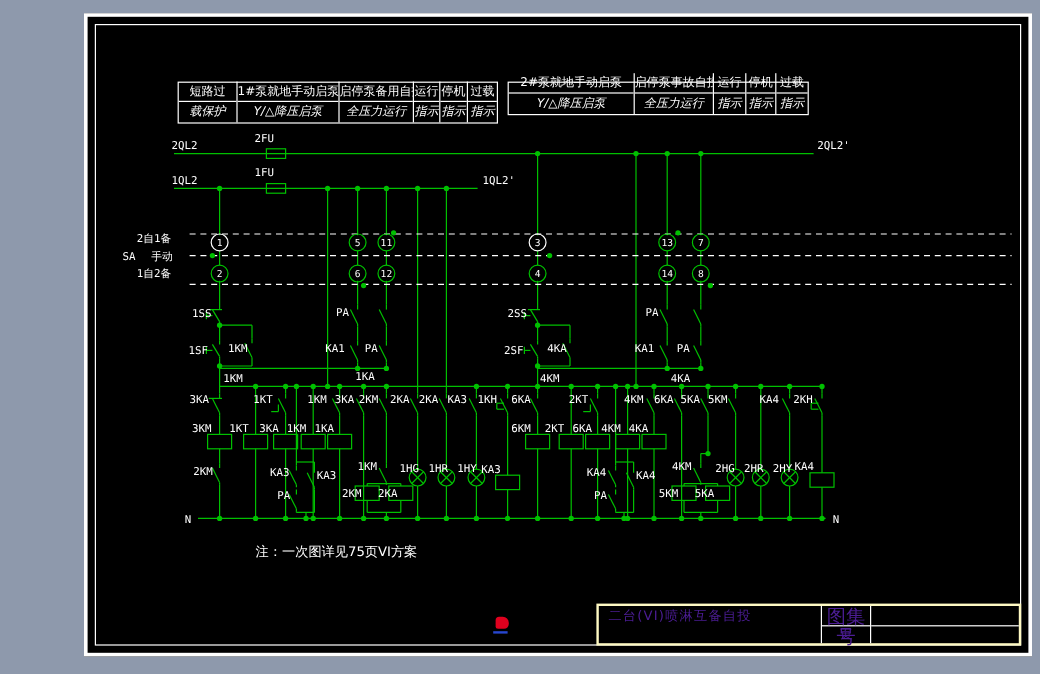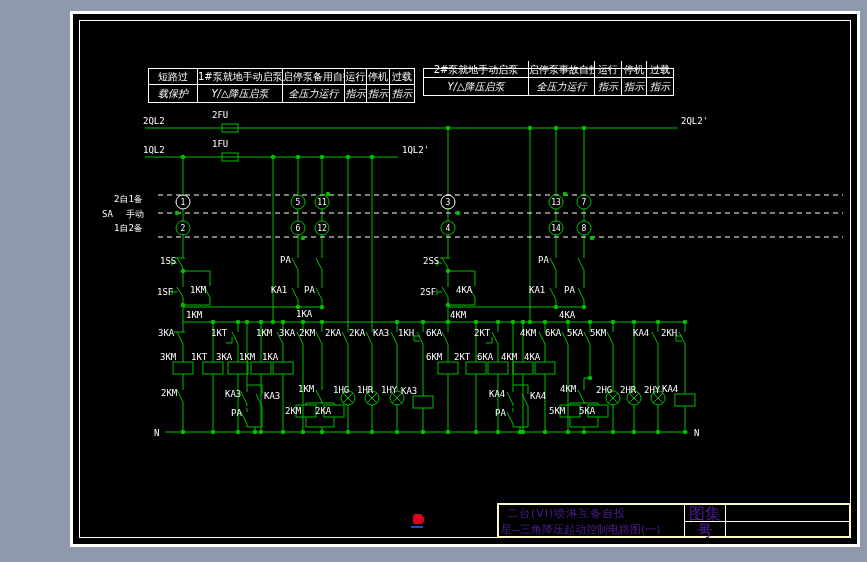--- a/index.html
+++ b/index.html
@@ -572,25 +572,25 @@
       <text x="549" y="414" fill="#ffffff" font-size="9" font-family="DejaVu Sans Mono,DejaVu Sans,monospace">5KM</text>
       <text x="579" y="414" fill="#ffffff" font-size="9" font-family="DejaVu Sans Mono,DejaVu Sans,monospace">5KA</text>
       <text x="596" y="393" fill="#ffffff" font-size="9" font-family="DejaVu Sans Mono,DejaVu Sans,monospace">2HG</text>
       <text x="620" y="393" fill="#ffffff" font-size="9" font-family="DejaVu Sans Mono,DejaVu Sans,monospace">2HR</text>
       <text x="644" y="393" fill="#ffffff" font-size="9" font-family="DejaVu Sans Mono,DejaVu Sans,monospace">2HY</text>
       <text x="662" y="392" fill="#ffffff" font-size="9" font-family="DejaVu Sans Mono,DejaVu Sans,monospace">KA4</text>
       <text x="154" y="436" fill="#ffffff" font-size="9" font-family="DejaVu Sans Mono,DejaVu Sans,monospace">N</text>
       <text x="694" y="436" fill="#ffffff" font-size="9" font-family="DejaVu Sans Mono,DejaVu Sans,monospace">N</text>
     </svg>
 
+  <div class="note">注：一次图详见75页VI方案</div>
 
   <div class="titleblock">
     <div class="tb-main">
       <div class="l1">二台(VI)喷淋互备自投</div>
-      <div class="l2">星--三角降压起动控制电路图(一)</div>
     </div>
     <div class="tb-lbl">
       <div class="l1">图集号</div>
       <div class="l2">页</div>
     </div>
     <div class="tb-val">
       <div class="l1"></div>
       <div class="l2"></div>
     </div>
   </div>

